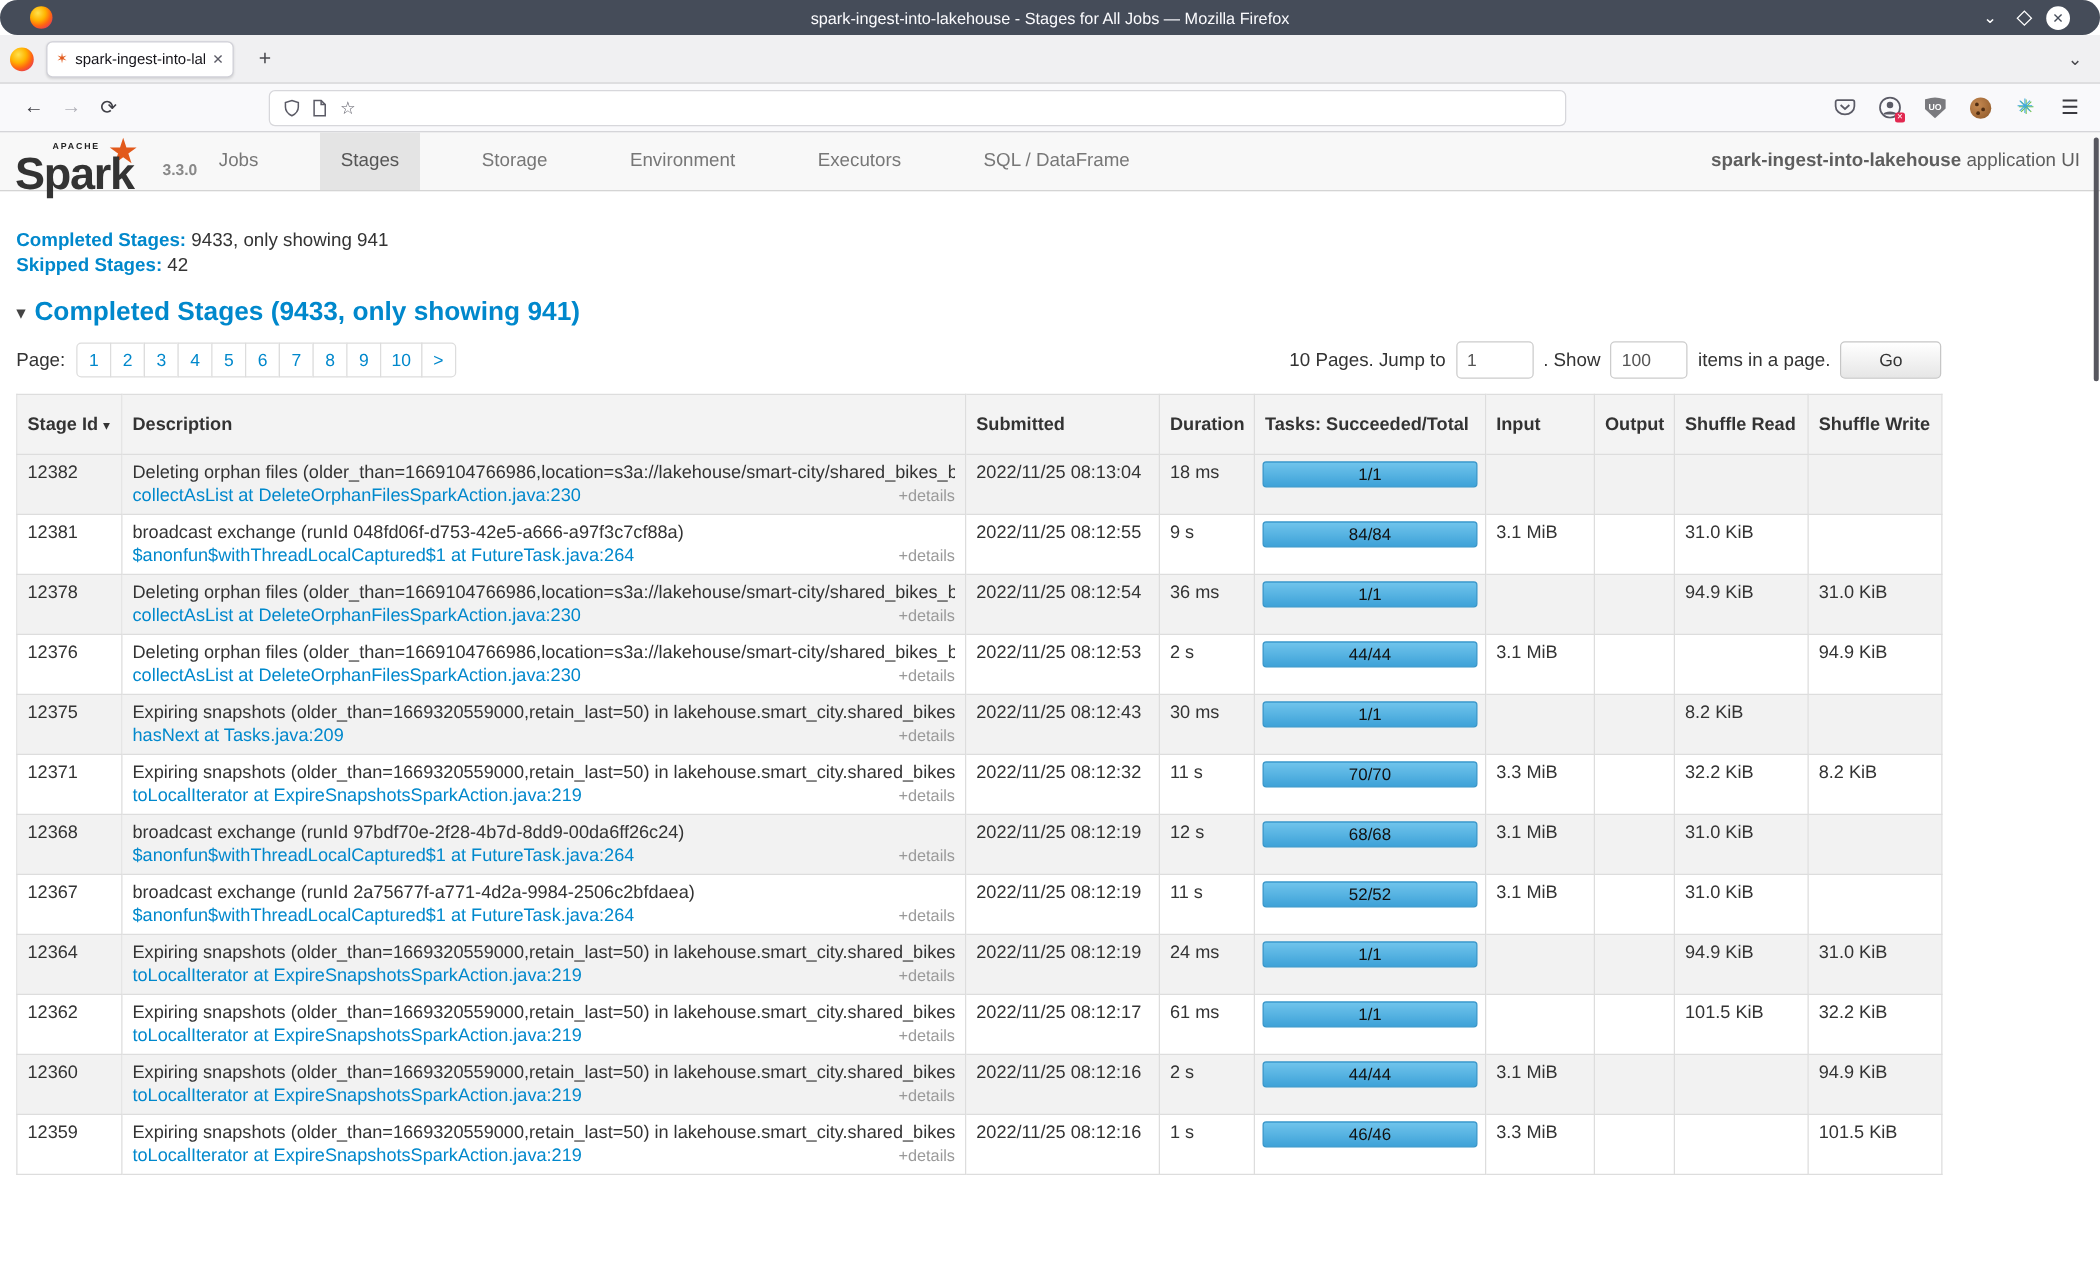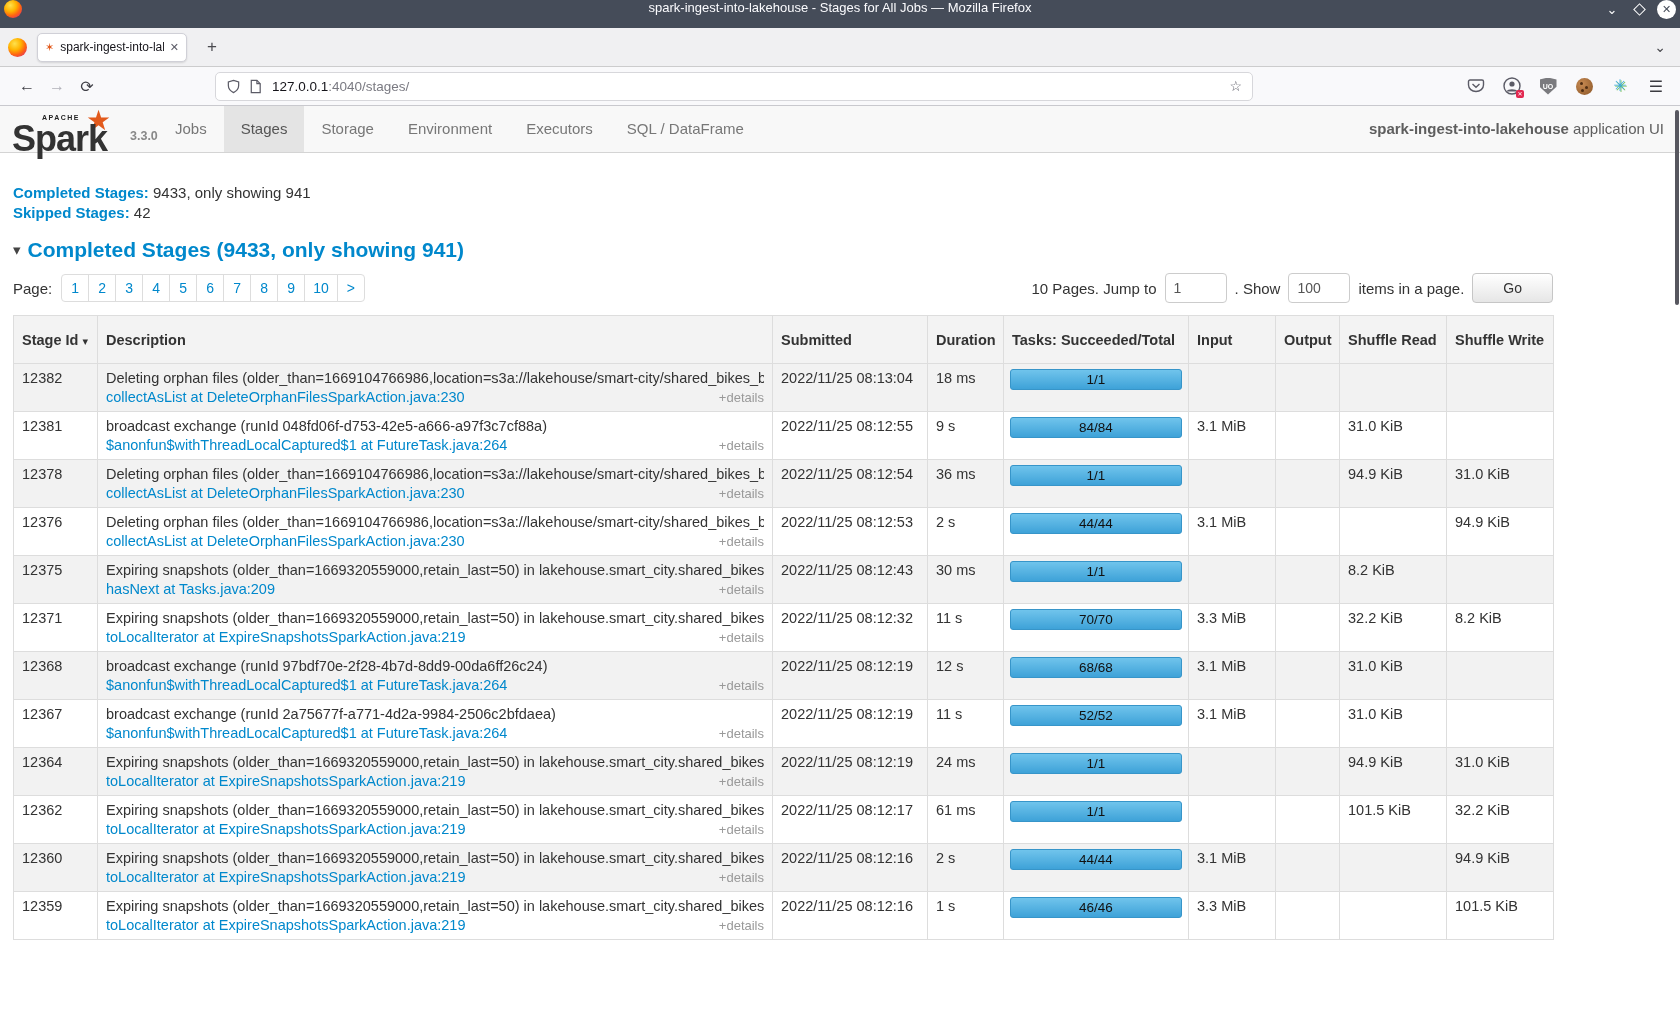--- a/index.html
+++ b/index.html
@@ -11,21 +11,21 @@
     --spark-orange:#e25a1c;
     --prog-top:#70c4ec;
     --prog-bottom:#3ea2d8;
     --prog-border:#3795c9;
   }
   *{box-sizing:border-box;margin:0;padding:0;}
   html,body{width:1680px;height:1012px;overflow:hidden;}
   body{font-family:"Liberation Sans","DejaVu Sans",sans-serif;background:#ffffff;color:#333;position:relative;}
 
   
-  .titlebar{height:28px;background:var(--titlebar);display:flex;align-items:flex-start;position:relative;padding:0 4px;}
+  .titlebar{height:28px;background:var(--titlebar);display:flex;align-items:center;position:relative;padding:0 24px;border-radius:14px;}
   .ff-logo{width:18px;height:18px;border-radius:50%;background:radial-gradient(circle at 35% 30%, #ffe14d 0%, #ffb400 35%, #ff6611 60%, #e3355f 85%, #b5007f 100%);flex:none;}
   .win-title{position:absolute;left:0;right:0;text-align:center;color:#fbfbfe;font-size:13px;pointer-events:none;}
   .win-controls{margin-left:auto;display:flex;align-items:center;gap:9px;z-index:2;}
   .win-btn{width:18px;height:18px;display:flex;align-items:center;justify-content:center;color:#fff;font-size:13px;}
   .win-restore{width:9px;height:9px;border:1.5px solid #fff;transform:rotate(45deg);}
   .win-close{width:19px;height:19px;border-radius:50%;background:#fff;color:var(--titlebar);font-size:11px;font-weight:bold;display:flex;align-items:center;justify-content:center;}
 
   .tabstrip{height:39px;background:#f0f0f2;display:flex;align-items:center;padding:0 8px;border-bottom:1px solid #cccccd;}
   .ff-logo.small{width:19px;height:19px;margin-right:10px;}
   .tab{height:29px;width:150px;background:#fff;border:1px solid #d0d0d7;border-radius:5px;box-shadow:0 1px 2px rgba(0,0,0,.12);display:flex;align-items:center;padding:0 7px;gap:6px;}
@@ -58,21 +58,21 @@
   .asterisk-ext{font-size:16px;color:#3fa9e0;text-shadow:1px 1px 0 #6abf4b;line-height:1;}
   .menu-btn{font-size:16px;color:#3a3a40;}
 
   
   .spark-nav{height:47px;background:#f8f8f8;border-bottom:1px solid #d4d4d4;display:flex;align-items:stretch;}
   .spark-logo{width:128px;position:relative;flex:none;}
   .spark-logo .apache{position:absolute;top:8px;left:42px;font-size:7px;font-weight:bold;letter-spacing:1.5px;color:#222;}
   .spark-logo .star{position:absolute;top:-2px;left:86px;font-size:28px;color:var(--spark-orange);}
   .spark-logo .word{position:absolute;top:12px;left:12px;font-size:36px;font-weight:bold;color:#333;letter-spacing:-1px;}
   .spark-logo .ver{position:absolute;top:23px;left:130px;font-size:12.5px;font-weight:bold;color:#888;}
-  .snav-tabs{display:flex;margin-left:30px;}
+  .snav-tabs{display:flex;margin-left:30px;gap:32px;}
   .snav-tab{padding:0 17px;line-height:46px;font-size:15px;color:#777;white-space:nowrap;}
   .snav-tab.active{background:#e4e4e4;color:#555;}
   .app-label{margin-left:auto;line-height:46px;padding-right:16px;font-size:15px;color:#5e5e5e;white-space:nowrap;}
   .app-label b{color:#5e5e5e;}
 
   
   .content{padding:30px 0 0 13px;}
   h1.page-title{font-size:29px;font-weight:bold;color:#333;margin-bottom:15px;letter-spacing:-0.5px;}
   .stat-line{font-size:15px;line-height:20px;color:#333;}
   .stat-line a{color:var(--link);font-weight:bold;text-decoration:none;}
@@ -143,21 +143,20 @@
       <svg width="15" height="15" viewBox="0 0 16 16" fill="none" stroke="#5b5b66" stroke-width="1.3">
           <path d="M8 1.5 L13.5 3.2 V7 C13.5 10.5 11 13 8 14.5 C5 13 2.5 10.5 2.5 7 V3.2 Z"></path>
         </svg>
     </span>
     <span class="url-icon">
       <svg width="13" height="15" viewBox="0 0 13 16" fill="none" stroke="#5b5b66" stroke-width="1.3">
           <path d="M2 1.5 H8 L11.5 5 V14.5 H2 Z"></path>
           <path d="M8 1.5 V5 H11.5"></path>
         </svg>
     </span>
-    <span class="url-text"><span class="url-host">127.0.0.1</span><span class="url-rest">:4040/stages/</span></span>
     <span class="url-star">☆</span>
   </div>
   <div class="ext-icons">
     <div class="ext-icon">
       <svg width="18" height="18" viewBox="0 0 18 18" fill="none" stroke="#5b5b66" stroke-width="1.4">
           <path d="M3 3 H15 A1.5 1.5 0 0 1 16.5 4.5 V8 A7.5 6.5 0 0 1 1.5 8 V4.5 A1.5 1.5 0 0 1 3 3 Z"></path>
           <path d="M5.5 7 L9 10.2 L12.5 7"></path>
         </svg>
     </div>
     <div class="ext-icon">

